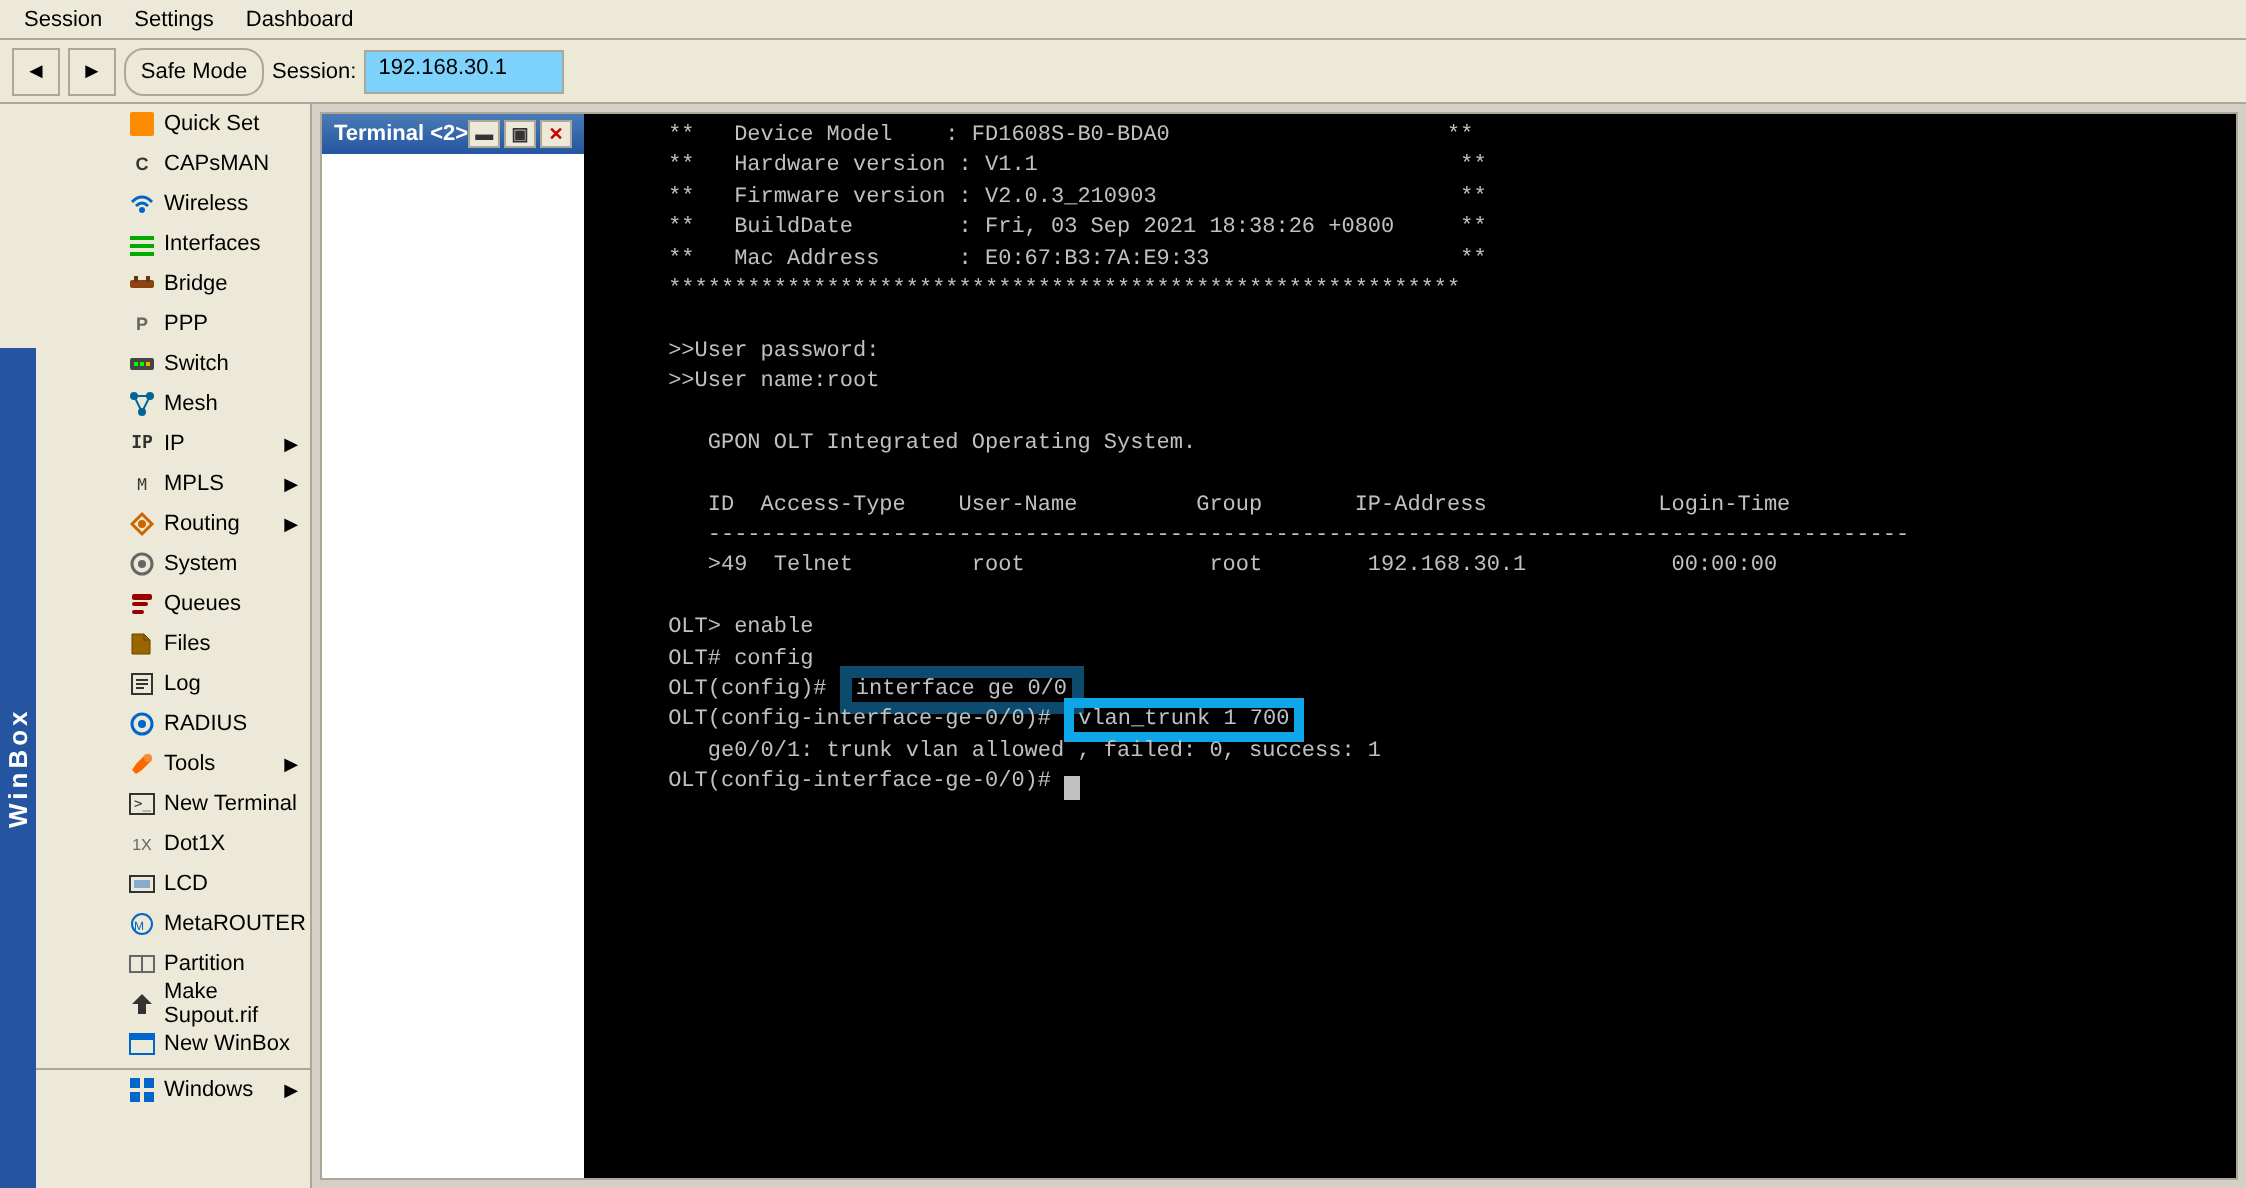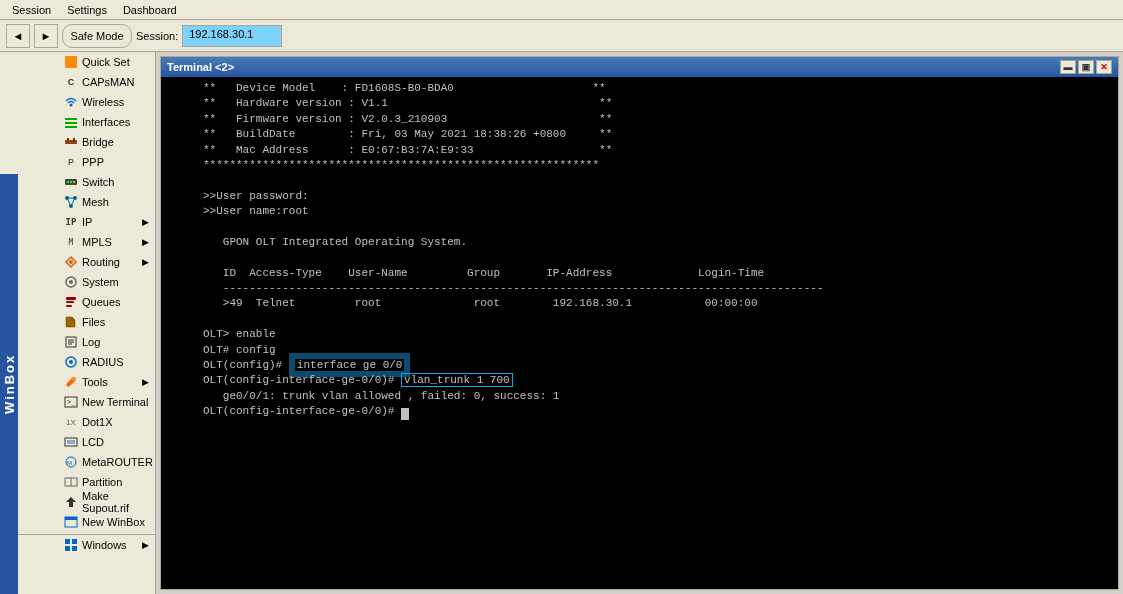--- a/index.html
+++ b/index.html
@@ -107,21 +107,21 @@
       overflow: hidden;
     }
 
     
     .terminal-window {
       width: 100%;
       height: 100%;
       background: white;
       border: 1px solid #ACA899;
       display: flex;
-      flex-direction: column;
+      flex-direction: row;
     }
     .terminal-titlebar {
       background: linear-gradient(to bottom, #4A7BB5, #2555A0);
       color: white;
       padding: 3px 6px;
       display: flex;
       align-items: center;
       justify-content: space-between;
       font-size: 11px;
       font-weight: bold;
@@ -478,35 +478,35 @@
         <div class="terminal-controls">
           <div class="terminal-ctrl-btn">▬</div>
           <div class="terminal-ctrl-btn">▣</div>
           <div class="terminal-ctrl-btn" style="color:#CC0000;font-weight:bold;">✕</div>
         </div>
       </div>
       <div class="terminal-body">
         <div class="terminal-line">**   Device Model    : FD1608S-B0-BDA0                     **</div>
         <div class="terminal-line">**   Hardware version : V1.1                                **</div>
         <div class="terminal-line">**   Firmware version : V2.0.3_210903                       **</div>
-        <div class="terminal-line">**   BuildDate        : Fri, 03 May 2021 18:38:26 +0800     **</div>
+        <div class="terminal-line">**   BuildDate        : Fri, 03 Sep 2021 18:38:26 +0800     **</div>
         <div class="terminal-line">**   Mac Address      : E0:67:B3:7A:E9:33                   **</div>
         <div class="terminal-line">************************************************************</div>
         <div class="terminal-line">&nbsp;</div>
         <div class="terminal-line">&gt;&gt;User password:</div>
         <div class="terminal-line">&gt;&gt;User name:root</div>
         <div class="terminal-line">&nbsp;</div>
         <div class="terminal-line">&nbsp;&nbsp;&nbsp;GPON OLT Integrated Operating System.</div>
         <div class="terminal-line">&nbsp;</div>
         <div class="terminal-line">&nbsp;&nbsp;&nbsp;ID&nbsp;&nbsp;Access-Type&nbsp;&nbsp;&nbsp;&nbsp;User-Name&nbsp;&nbsp;&nbsp;&nbsp;&nbsp;&nbsp;&nbsp;&nbsp;&nbsp;Group&nbsp;&nbsp;&nbsp;&nbsp;&nbsp;&nbsp;&nbsp;IP-Address&nbsp;&nbsp;&nbsp;&nbsp;&nbsp;&nbsp;&nbsp;&nbsp;&nbsp;&nbsp;&nbsp;&nbsp;&nbsp;Login-Time</div>
         <div class="terminal-line">&nbsp;&nbsp;&nbsp;-------------------------------------------------------------------------------------------</div>
         <div class="terminal-line">&nbsp;&nbsp;&nbsp;&gt;49&nbsp;&nbsp;Telnet&nbsp;&nbsp;&nbsp;&nbsp;&nbsp;&nbsp;&nbsp;&nbsp;&nbsp;root&nbsp;&nbsp;&nbsp;&nbsp;&nbsp;&nbsp;&nbsp;&nbsp;&nbsp;&nbsp;&nbsp;&nbsp;&nbsp;&nbsp;root&nbsp;&nbsp;&nbsp;&nbsp;&nbsp;&nbsp;&nbsp;&nbsp;192.168.30.1&nbsp;&nbsp;&nbsp;&nbsp;&nbsp;&nbsp;&nbsp;&nbsp;&nbsp;&nbsp;&nbsp;00:00:00</div>
         <div class="terminal-line">&nbsp;</div>
         <div class="terminal-line">OLT&gt; enable</div>
         <div class="terminal-line">OLT# config</div>
         <div class="terminal-line">OLT(config)# <span style="border:6px solid #0c4a6e;padding:0 2px;">interface ge 0/0</span></div>
-        <div class="terminal-line">OLT(config-interface-ge-0/0)# <span style="border:1px solid #0ea5e9;padding:0 2px;">vlan_trunk 1 700</span></div>
+        <div class="terminal-line">OLT(config-interface-ge-0/0)# <span style="border:5px solid #0ea5e9;padding:0 2px;">vlan_trunk 1 700</span></div>
         <div class="terminal-line">&nbsp;&nbsp;&nbsp;ge0/0/1: trunk vlan allowed , failed: 0, success: 1</div>
         <div class="terminal-line">OLT(config-interface-ge-0/0)# <span class="cursor"></span></div>
       </div>
     </div>
   </div>
 </div>
 
 </body></html>

